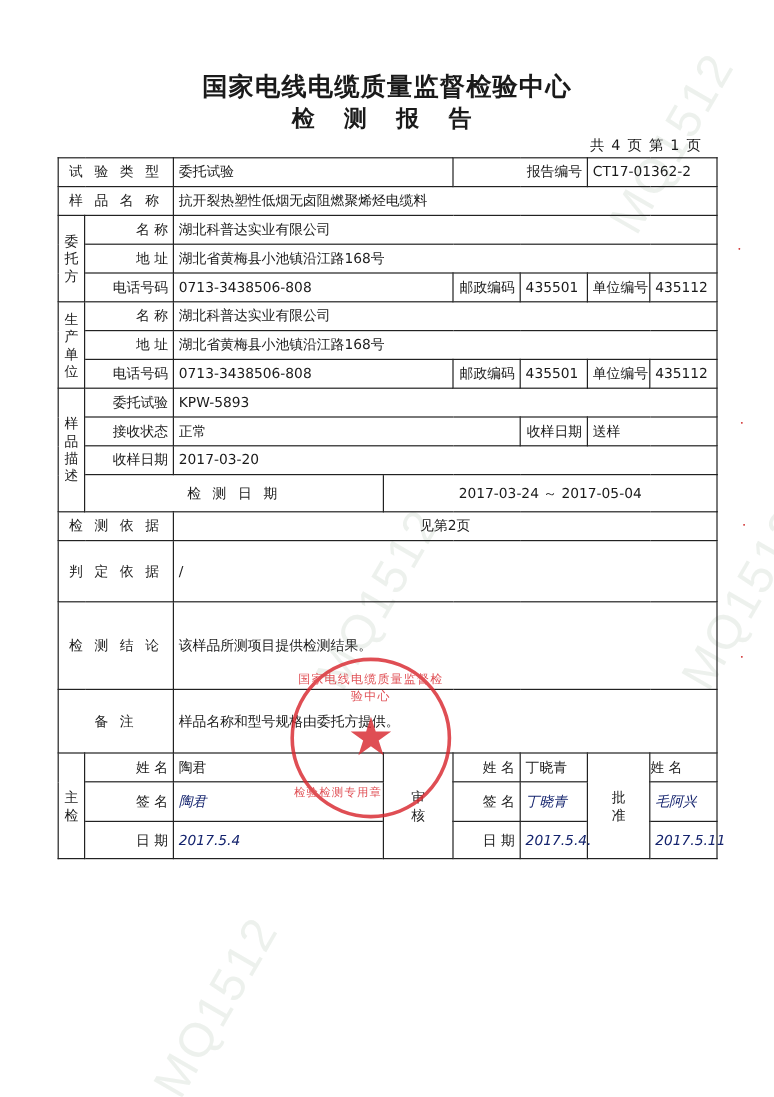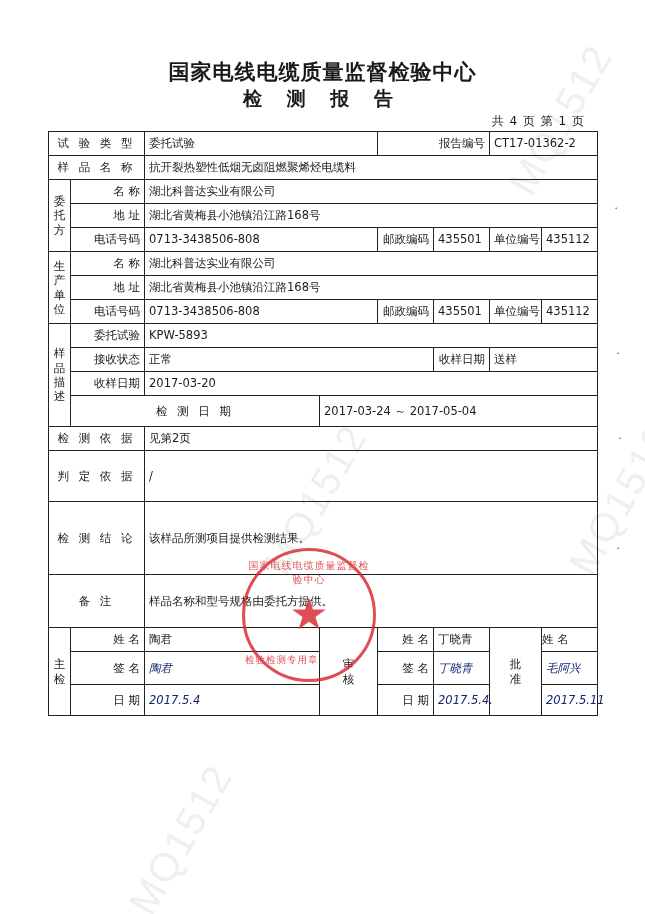--- a/index.html
+++ b/index.html
@@ -97,20 +97,21 @@
     text-align: center;
     width: 22px;
     line-height: 1.25;
     padding: 2px 1px;
   }
   td.val {
     text-align: left;
     padding-left: 8px;
   }
   td.val-c {
+    text-align: center;
   }
   .tall-1 { height: 26px; }
 
   
   .blk { height: 70px; vertical-align: middle; }
   .blk-lbl { text-align: center; vertical-align: middle; letter-spacing: 3px; margin-top: 29px; }
 
   
   .sig-cell {
     height: 26px;

